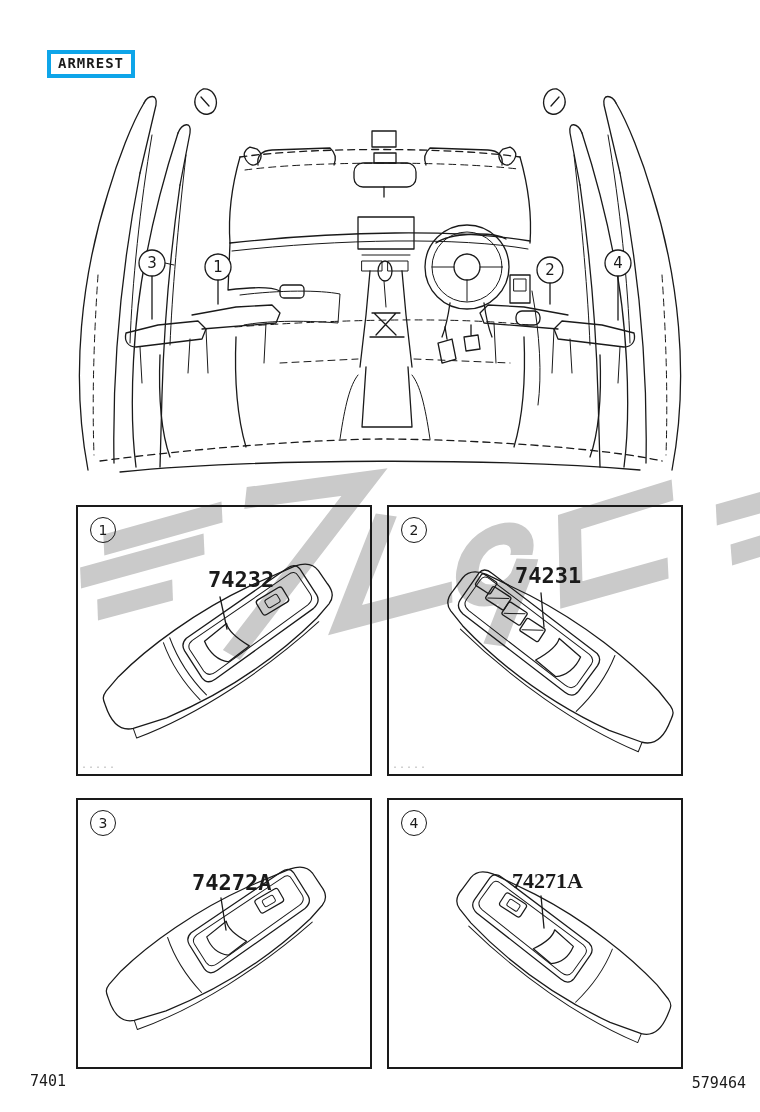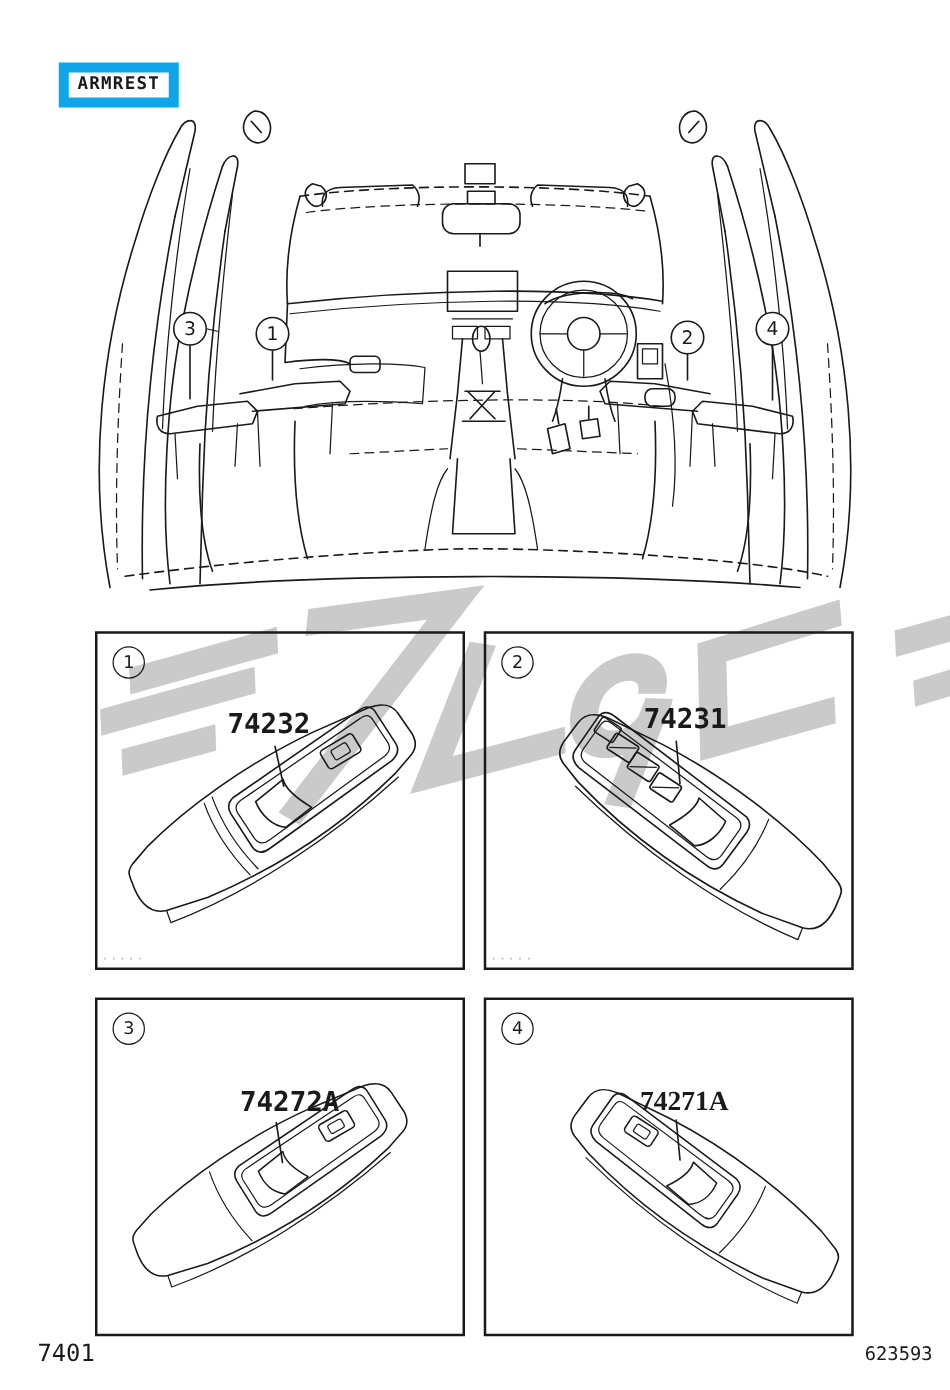--- a/index.html
+++ b/index.html
@@ -1,39 +1,39 @@
 <!DOCTYPE html>
 <html><head>
 <meta charset="utf-8">
 <style>
   html,body{margin:0;padding:0;background:#fff;}
   .page{position:relative;width:760px;height:1112px;background:#ffffff;
         font-family:"DejaVu Sans Mono", monospace;color:#1a1a1a;overflow:hidden;}
-  .title-box{position:absolute;left:47px;top:50px;border:8px solid #0ea5e9;
+  .title-box{position:absolute;left:47px;top:50px;border:4px solid #0ea5e9;
         padding:1px 7px 2px 7px;font-size:14px;font-weight:bold;letter-spacing:1px;
         background:#fff;line-height:17px;}
   svg{display:block;}
   .lineart path,.lineart circle,.lineart rect,.lineart ellipse,.lineart line,.lineart polyline{
         fill:none;stroke:#1a1a1a;stroke-width:1.3;stroke-linecap:round;stroke-linejoin:round;}
   .lineart .dash{stroke-dasharray:7 5;}
   .lineart .fine{stroke-width:1;}
   .lineart text{fill:#1a1a1a;stroke:none;font-family:"DejaVu Sans",sans-serif;font-size:15px;}
   .lineart .mask{fill:#ffffff;}
   .wm{position:absolute;left:0;top:0;width:760px;height:1112px;pointer-events:none;}
   .wm path,.wm polyline{fill:none;stroke:#cacaca;stroke-width:22;stroke-linecap:butt;stroke-linejoin:miter;}
   .panel{position:absolute;width:296px;height:271px;border:2px solid #1a1a1a;
         box-sizing:border-box;background:transparent;}
   .panel .circ{position:absolute;left:12px;top:10px;width:24px;height:24px;border:1.4px solid #1a1a1a;
         border-radius:50%;text-align:center;line-height:24px;font-family:"DejaVu Sans",sans-serif;
         font-size:14px;background:transparent;}
   .panel .plabel{position:absolute;font-size:22px;font-weight:bold;letter-spacing:0px;
         font-family:"DejaVu Sans Mono",monospace;}
   .panel .part-svg{position:absolute;left:0;top:0;}
   .dots{position:absolute;left:3px;bottom:1px;color:#b9b9b9;font-size:10px;letter-spacing:1px;}
-  .footer-left{position:absolute;left:30px;top:1072px;font-size:19px;text-align:right;}
+  .footer-left{position:absolute;left:30px;top:1072px;font-size:15px;text-align:right;}
   .footer-right{position:absolute;right:14px;top:1074px;font-size:15px;}
 </style>
 </head>
 <body>
 
 <div class="page">
 
   <svg class="wm" viewBox="0 0 760 1112">
     <g transform="translate(40,460) skewX(-14)">
       <polyline points="85,85 195,52"></polyline>
@@ -178,21 +178,21 @@
     </g>
     <g>
       <path d="M 578,201 L 578,245"></path>
       <circle class="mask" cx="578" cy="188" r="13"></circle>
       <text x="578" y="193" text-anchor="middle">4</text>
     </g>
   </svg>
 
   <div class="panel" style="left:76px;top:505px;">
     <div class="circ">1</div>
-    <div class="plabel" style="left:104px;top:60px;">74232</div>
+    <div class="plabel" style="left:130px;top:60px;">74232</div>
     <svg class="part-svg lineart" width="292" height="267" viewBox="0 0 292 267">
       <path d="M 142,90 L 149,122"></path>
       <g transform="rotate(-31 137 142)">
         <path d="M 14,134 C 10,152 14,164 26,168 L 60,176 C 130,186 190,180 240,168 L 258,162 C 266,159 268,152 267,144 L 266,128 C 265,118 258,114 248,112 L 200,106 C 140,100 80,106 40,116 L 22,122 C 15,125 15,128 14,134 Z"></path>
         <path class="fine" d="M 96,110 C 92,130 92,152 98,178 M 104,109 C 100,130 100,152 106,177"></path>
         <path d="M 118,118 L 240,110 Q 250,109 251,117 L 252,148 Q 252,156 242,158 L 122,168 Q 112,169 111,160 L 110,128 Q 110,120 118,118 Z"></path>
         <path class="fine" d="M 122,123 L 238,116 Q 246,115 246,122 L 247,144 Q 247,151 239,152 L 126,162 Q 117,163 116,155 L 115,130 Q 115,124 122,123 Z"></path>
         <path d="M 132,130 C 130,142 134,154 142,160 L 168,157 C 160,142 158,132 160,126 Z"></path>
         <rect x="196" y="122" width="30" height="17" rx="3"></rect>
         <rect class="fine" x="204" y="126" width="14" height="9" rx="2"></rect>
@@ -258,14 +258,14 @@
           <path d="M 136,130 C 134,142 138,152 146,158 L 170,155 C 162,142 160,132 162,126 Z"></path>
           <rect x="200" y="120" width="26" height="16" rx="3"></rect>
           <rect class="fine" x="206" y="124" width="13" height="8" rx="2"></rect>
           <path class="fine" d="M 26,168 L 24,178 M 24,178 C 90,190 170,186 240,172"></path>
         </g>
       </g>
     </svg>
   </div>
 
   <div class="footer-left">7401</div>
-  <div class="footer-right">623593</div>
+  <div class="footer-right">579464</div>
 </div>
 
 </body></html>

